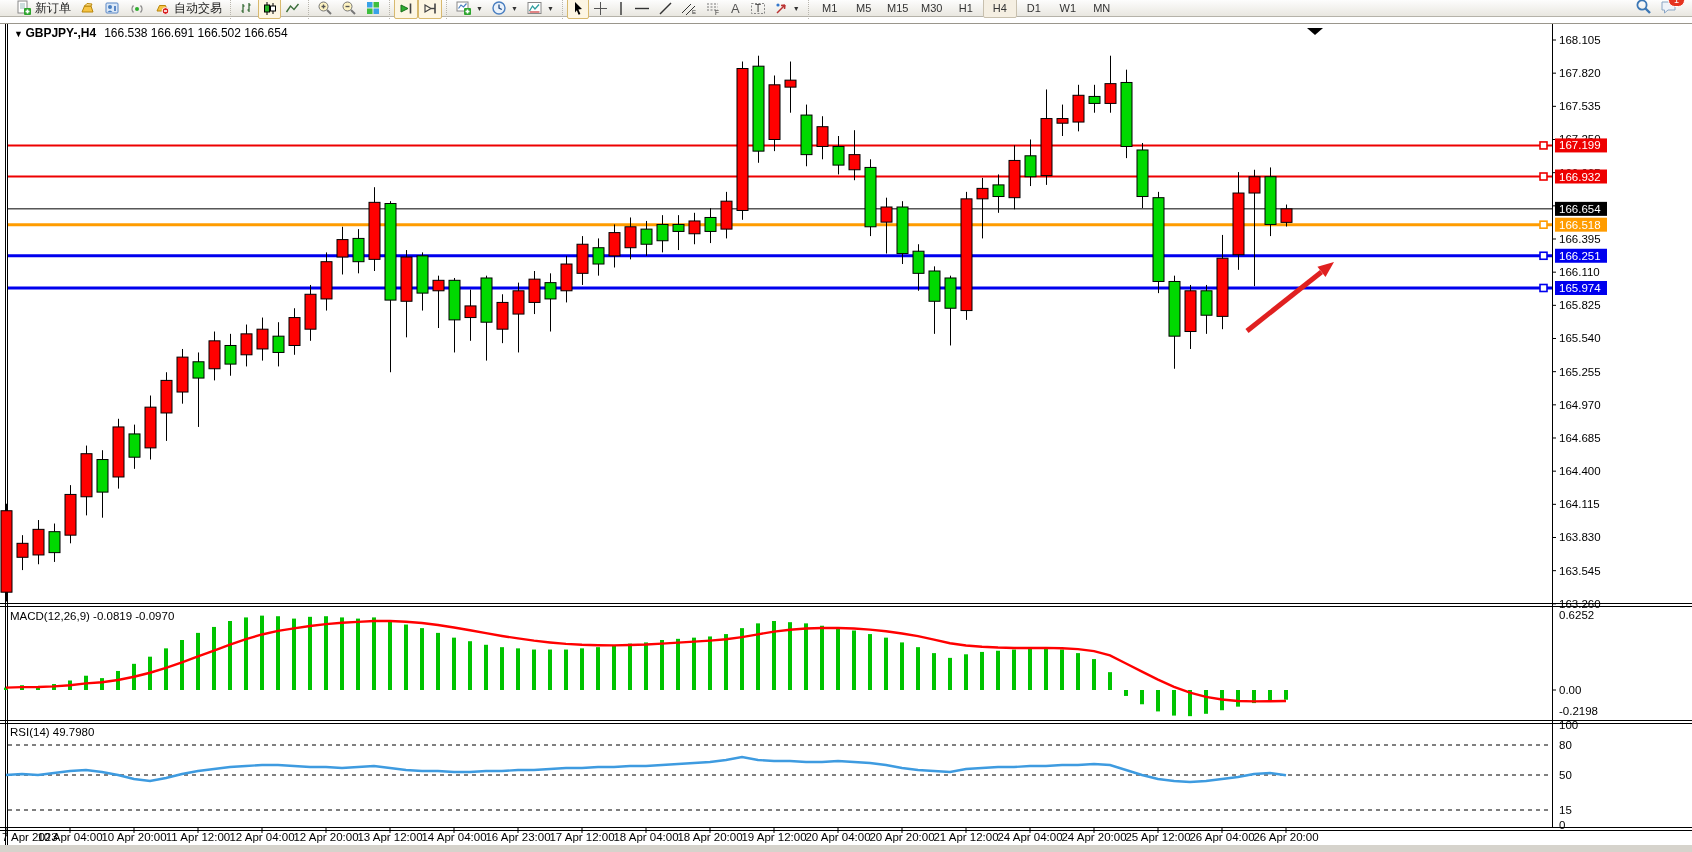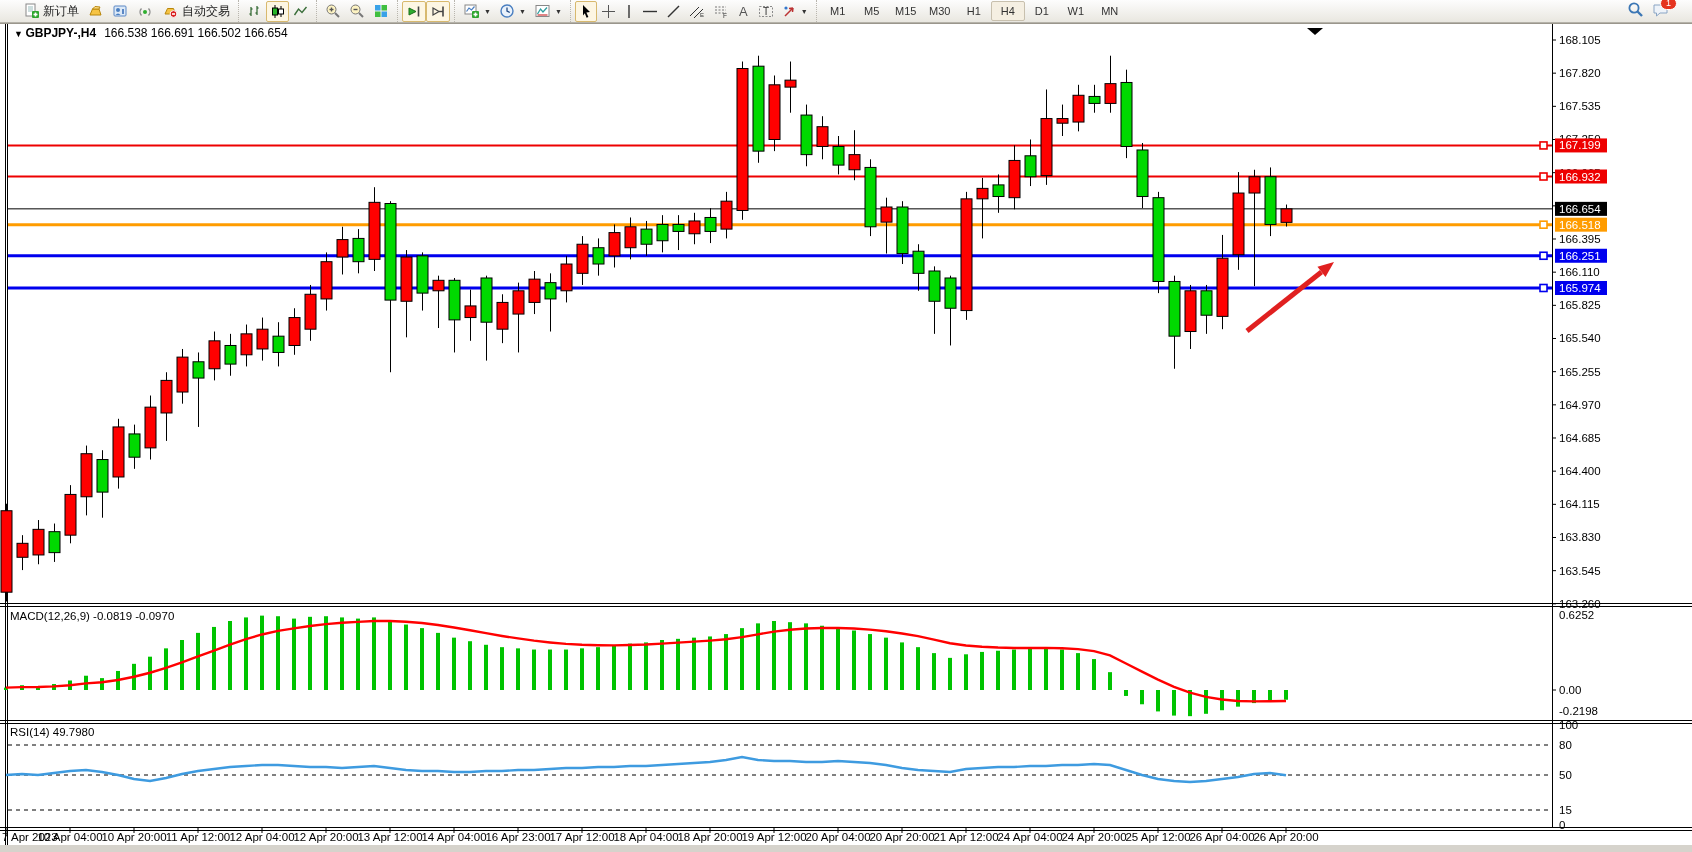--- a/index.html
+++ b/index.html
@@ -1,21 +1,21 @@
 <!DOCTYPE html>
 <html><head>
 <meta charset="utf-8">
 <style>
   html,body{margin:0;padding:0;background:#fff;width:1692px;height:852px;overflow:hidden;
             font-family:"Liberation Sans",sans-serif;}
   #stage{position:relative;width:1692px;height:852px;background:#fff;}
   
-  .toolbar{position:absolute;top:0;left:0;width:1692px;height:23px;box-sizing:border-box;
+  .toolbar{position:absolute;top:0;left:0;width:1692px;height:17px;box-sizing:border-box;
            background:linear-gradient(#fdfdfd,#e9e7e0);border-bottom:1px solid #b5b2a9;
-           display:flex;align-items:center;padding:0 16px;font-size:12px;color:#222;}
+           display:flex;align-items:center;padding:0 8px;font-size:12px;color:#222;}
   .tb-group{display:flex;align-items:center;height:22px;padding:0 4px;border-left:1px dotted #b9b6ae;}
   .tb-group:first-child{border-left:none;}
   .tb-btn{display:flex;align-items:center;gap:3px;height:19px;padding:0 3px;border:1px solid transparent;
           border-radius:2px;cursor:default;white-space:nowrap;}
   .tb-btn.active{background:#fdf6e3;border:1px solid #d8b96e;}
   .tb-btn svg{display:block;}
   .caret{font-size:7px;color:#333;margin-left:1px;}
   .tf{min-width:24px;text-align:center;height:18px;line-height:18px;padding:0 4px;font-size:11px;
       color:#333;border:1px solid transparent;border-radius:2px;}
   .tf.active{background:#f5efe2;border:1px solid #c8c0ae;}

